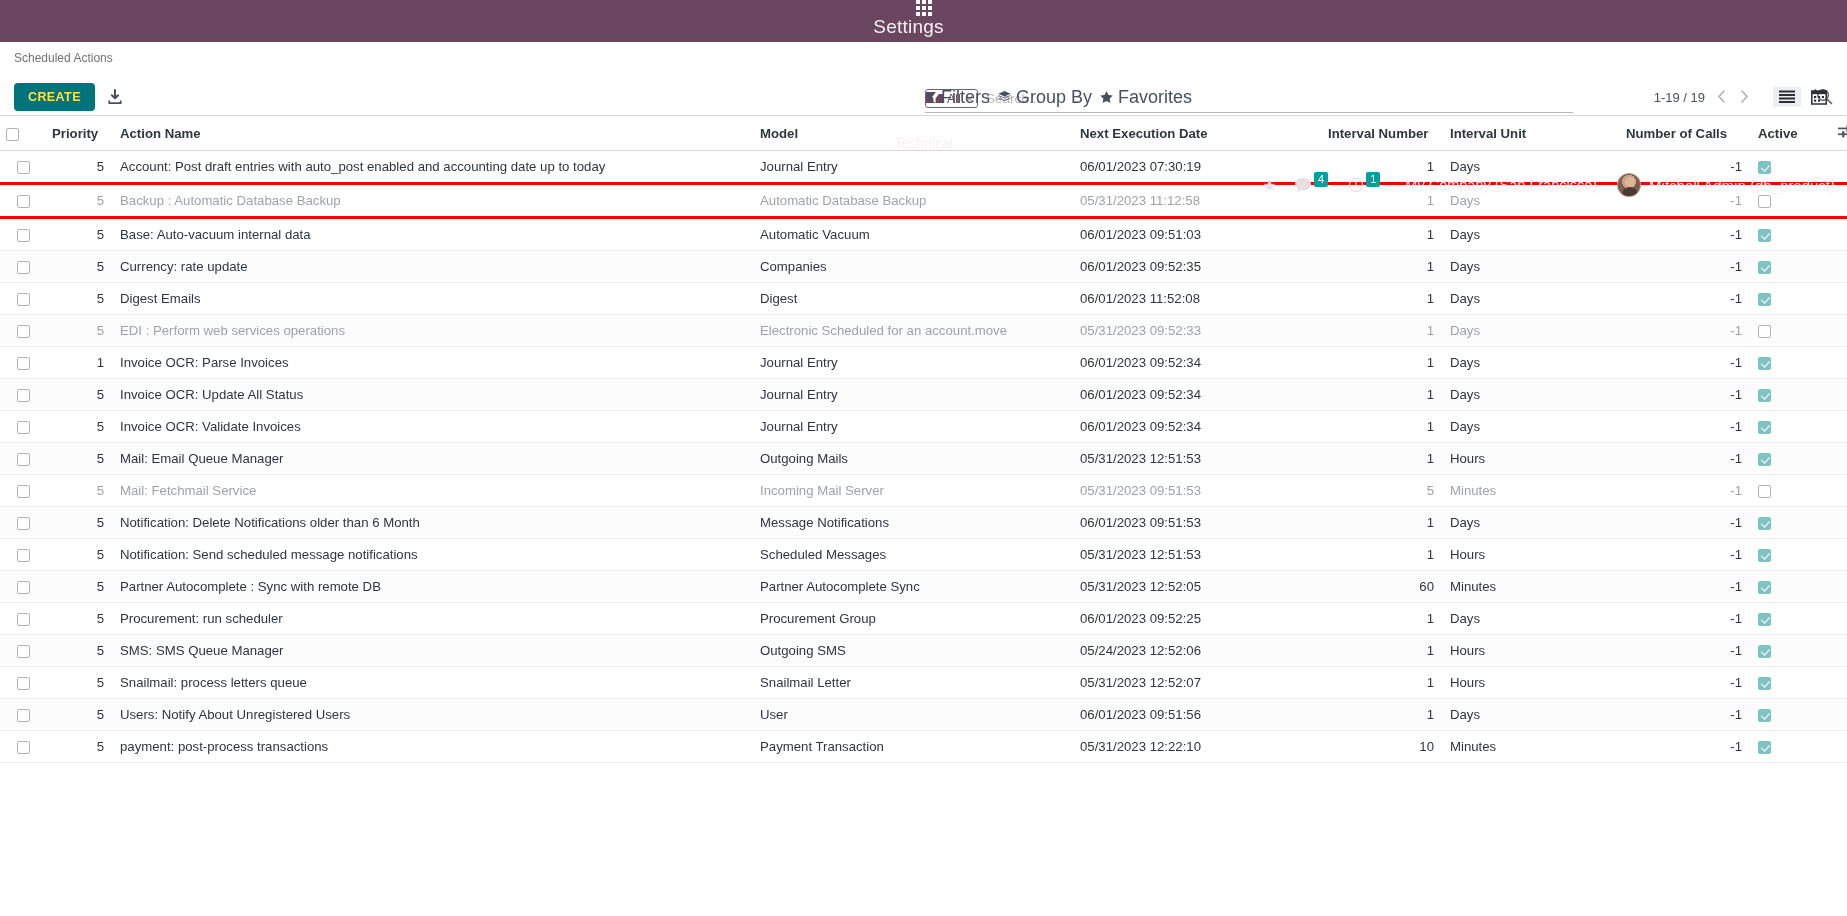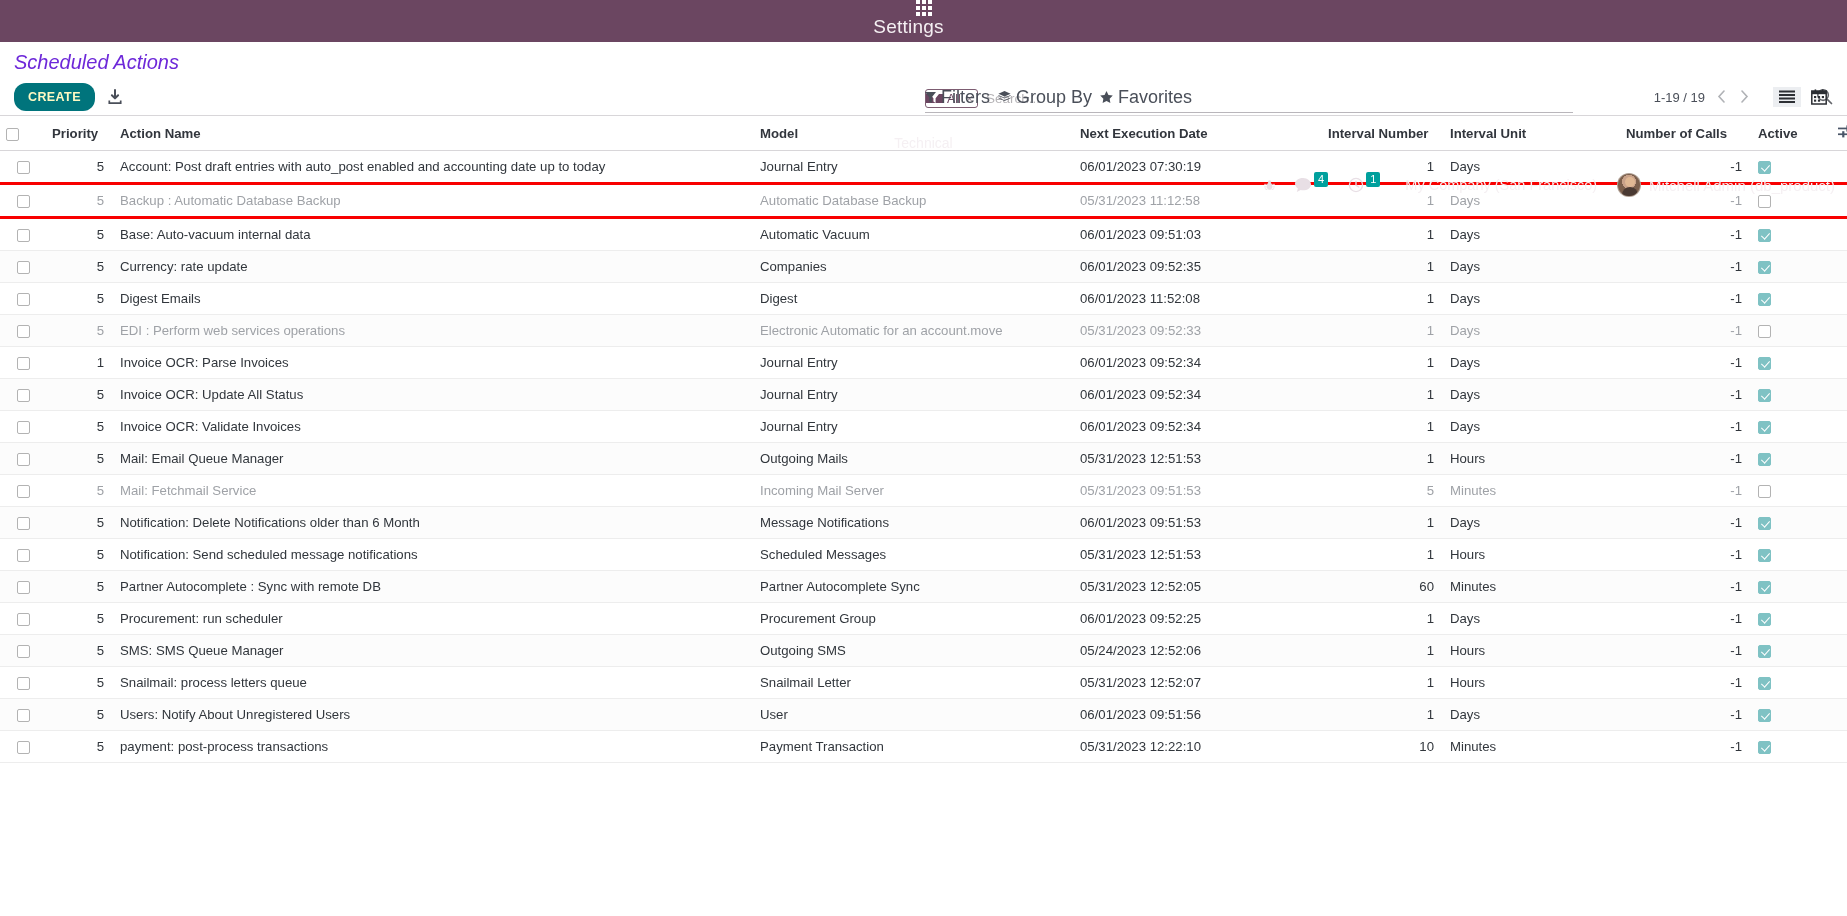--- a/index.html
+++ b/index.html
@@ -99,25 +99,24 @@
   
   .control-panel {
     background: #ffffff;
     border-bottom: 1px solid #d8d6d9;
     padding: 0;
     position: relative;
     height: 74px;
   }
   .cp-row1 { display: flex; align-items: flex-start; padding: 9px 14px 0 14px; height: 38px;}
   .breadcrumb {
-    font-size: 20px;
-    color: #6d28d9;
+    font-size: 12px;
+    color: #737373;
     font-weight: 400;
     white-space: nowrap;
-    font-style: italic;
   }
   .searchview {
     position: absolute;
     left: 925px;
     top: 45px;
     width: 648px;
     border-bottom: 1px solid #b9b6bb;
     display: flex;
     align-items: center;
     height: 26px;
@@ -169,27 +168,27 @@
 
   .cp-row2 {
     display: flex;
     align-items: center;
     padding: 0 14px;
     height: 34px;
     position: relative;
   }
   .btn-create {
     background: #00747c;
-    color: #fef9c3;
+    color: #fde047;
     border: none;
     font-size: 12.5px;
     font-weight: 700;
     letter-spacing: .4px;
     padding: 7px 14px;
-    border-radius: 12px;
+    border-radius: 4px;
     cursor: pointer;
     font-family: "Liberation Sans", sans-serif;
   }
   .btn-import {
     margin-left: 12px;
     color: #4a4f59;
     font-size: 16px;
     cursor: pointer;
     display: inline-flex;
     align-items: center;
@@ -544,21 +543,21 @@
           <td class="c-inum">1</td>
           <td class="c-iunit">Days</td>
           <td class="c-ncalls">-1</td>
           <td class="c-active"><span class="cb checked"></span></td>
           <td class="c-opt"></td>
         </tr>
         <tr class="orow inactive">
           <td class="c-check"><span class="cb"></span></td>
           <td class="c-prio">5</td>
           <td class="c-name">EDI : Perform web services operations</td>
-          <td class="c-model">Electronic Automatic for an account.move</td>
+          <td class="c-model">Electronic Scheduled for an account.move</td>
           <td class="c-date">05/31/2023 09:52:33</td>
           <td class="c-inum">1</td>
           <td class="c-iunit">Days</td>
           <td class="c-ncalls">-1</td>
           <td class="c-active"><span class="cb"></span></td>
           <td class="c-opt"></td>
         </tr>
         <tr class="orow">
           <td class="c-check"><span class="cb"></span></td>
           <td class="c-prio">1</td>

